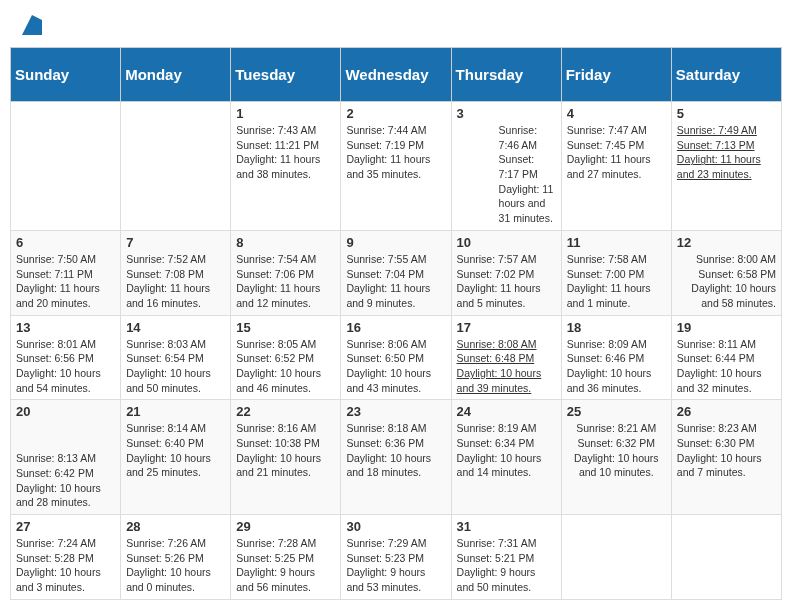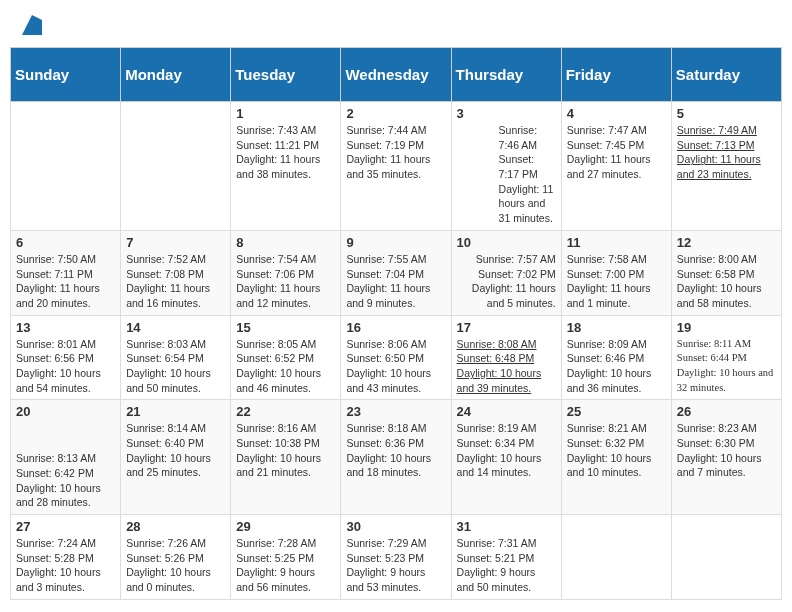--- a/index.html
+++ b/index.html
@@ -174,33 +174,33 @@
 Daylight: 11 hours and 12 minutes.</div>
         </td>
         <td>
           <span class="day-num">9</span>
           <div class="day-info" style="white-space: pre-line;">Sunrise: 7:55 AM
 Sunset: 7:04 PM
 Daylight: 11 hours and 9 minutes.</div>
         </td>
         <td>
           <span class="day-num">10</span>
-          <div class="day-info" style="white-space: pre-line; text-align: right;">Sunrise: 7:57 AM
+          <div class="day-info" style="white-space: pre-line;">Sunrise: 7:57 AM
 Sunset: 7:02 PM
 Daylight: 11 hours and 5 minutes.</div>
         </td>
         <td>
           <span class="day-num">11</span>
           <div class="day-info" style="white-space: pre-line;">Sunrise: 7:58 AM
 Sunset: 7:00 PM
 Daylight: 11 hours and 1 minute.</div>
         </td>
         <td>
           <span class="day-num">12</span>
-          <div class="day-info" style="white-space: pre-line;">Sunrise: 8:00 AM
+          <div class="day-info" style="white-space: pre-line; text-align: right;">Sunrise: 8:00 AM
 Sunset: 6:58 PM
 Daylight: 10 hours and 58 minutes.</div>
         </td>
       </tr>
       <tr>
         <td>
           <span class="day-num">13</span>
           <div class="day-info" style="white-space: pre-line;">Sunrise: 8:01 AM
 Sunset: 6:56 PM
 Daylight: 10 hours and 54 minutes.</div>
@@ -230,21 +230,21 @@
 Daylight: 10 hours and 39 minutes.</div>
         </td>
         <td>
           <span class="day-num">18</span>
           <div class="day-info" style="white-space: pre-line;">Sunrise: 8:09 AM
 Sunset: 6:46 PM
 Daylight: 10 hours and 36 minutes.</div>
         </td>
         <td>
           <span class="day-num">19</span>
-          <div class="day-info" style="white-space: pre-line; font-family: Liberation Serif, serif;">Sunrise: 8:11 AM
+          <div class="day-info" style="white-space: pre-line;">Sunrise: 8:11 AM
 Sunset: 6:44 PM
 Daylight: 10 hours and 32 minutes.</div>
         </td>
       </tr>
       <tr>
         <td>
           <span class="day-num">20</span>
           <div class="day-info" style="white-space: pre-line; margin-top: 32px;">Sunrise: 8:13 AM
 Sunset: 6:42 PM
 Daylight: 10 hours and 28 minutes.</div>
@@ -268,21 +268,21 @@
 Daylight: 10 hours and 18 minutes.</div>
         </td>
         <td>
           <span class="day-num">24</span>
           <div class="day-info" style="white-space: pre-line;">Sunrise: 8:19 AM
 Sunset: 6:34 PM
 Daylight: 10 hours and 14 minutes.</div>
         </td>
         <td>
           <span class="day-num">25</span>
-          <div class="day-info" style="white-space: pre-line;">Sunrise: 8:21 AM
+          <div class="day-info" style="white-space: pre-line; text-align: center;">Sunrise: 8:21 AM
 Sunset: 6:32 PM
 Daylight: 10 hours and 10 minutes.</div>
         </td>
         <td>
           <span class="day-num">26</span>
           <div class="day-info" style="white-space: pre-line;">Sunrise: 8:23 AM
 Sunset: 6:30 PM
 Daylight: 10 hours and 7 minutes.</div>
         </td>
       </tr>

